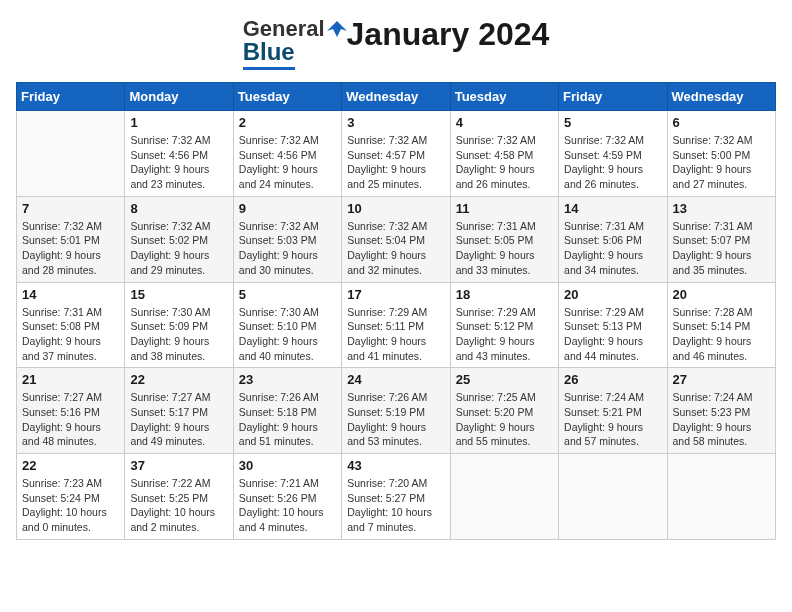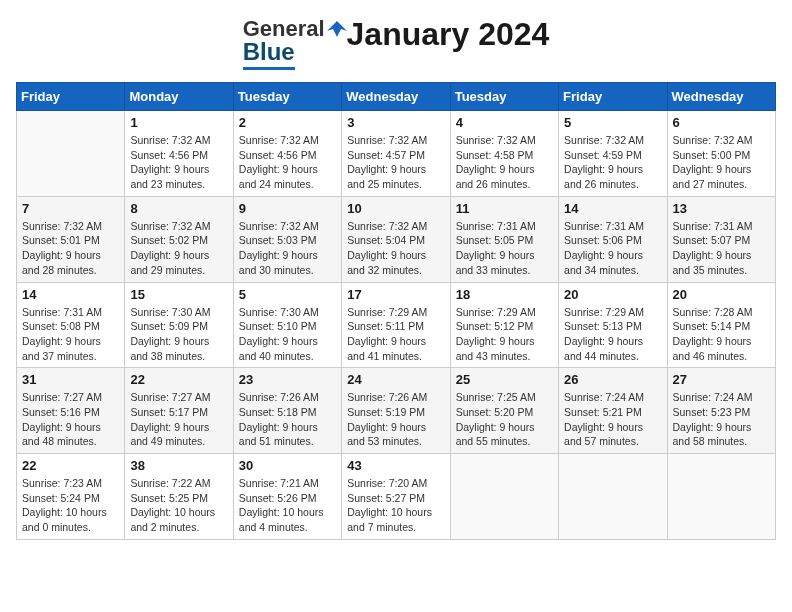--- a/index.html
+++ b/index.html
@@ -193,21 +193,21 @@
           <span class="day-num">20</span>
           <div class="day-detail">Sunrise: 7:29 AM<br>Sunset: 5:13 PM<br>Daylight: 9 hours and 44 minutes.</div>
         </td>
         <td>
           <span class="day-num">20</span>
           <div class="day-detail">Sunrise: 7:28 AM<br>Sunset: 5:14 PM<br>Daylight: 9 hours and 46 minutes.</div>
         </td>
       </tr>
       <tr>
         <td>
-          <span class="day-num">31</span>
+          <span class="day-num">21</span>
           <div class="day-detail">Sunrise: 7:27 AM<br>Sunset: 5:16 PM<br>Daylight: 9 hours and 48 minutes.</div>
         </td>
         <td>
           <span class="day-num">22</span>
           <div class="day-detail">Sunrise: 7:27 AM<br>Sunset: 5:17 PM<br>Daylight: 9 hours and 49 minutes.</div>
         </td>
         <td>
           <span class="day-num">23</span>
           <div class="day-detail">Sunrise: 7:26 AM<br>Sunset: 5:18 PM<br>Daylight: 9 hours and 51 minutes.</div>
         </td>
@@ -227,21 +227,21 @@
           <span class="day-num">27</span>
           <div class="day-detail">Sunrise: 7:24 AM<br>Sunset: 5:23 PM<br>Daylight: 9 hours and 58 minutes.</div>
         </td>
       </tr>
       <tr>
         <td>
           <span class="day-num">22</span>
           <div class="day-detail">Sunrise: 7:23 AM<br>Sunset: 5:24 PM<br>Daylight: 10 hours and 0 minutes.</div>
         </td>
         <td>
-          <span class="day-num">38</span>
+          <span class="day-num">37</span>
           <div class="day-detail">Sunrise: 7:22 AM<br>Sunset: 5:25 PM<br>Daylight: 10 hours and 2 minutes.</div>
         </td>
         <td>
           <span class="day-num">30</span>
           <div class="day-detail">Sunrise: 7:21 AM<br>Sunset: 5:26 PM<br>Daylight: 10 hours and 4 minutes.</div>
         </td>
         <td>
           <span class="day-num">43</span>
           <div class="day-detail">Sunrise: 7:20 AM<br>Sunset: 5:27 PM<br>Daylight: 10 hours and 7 minutes.</div>
         </td>

